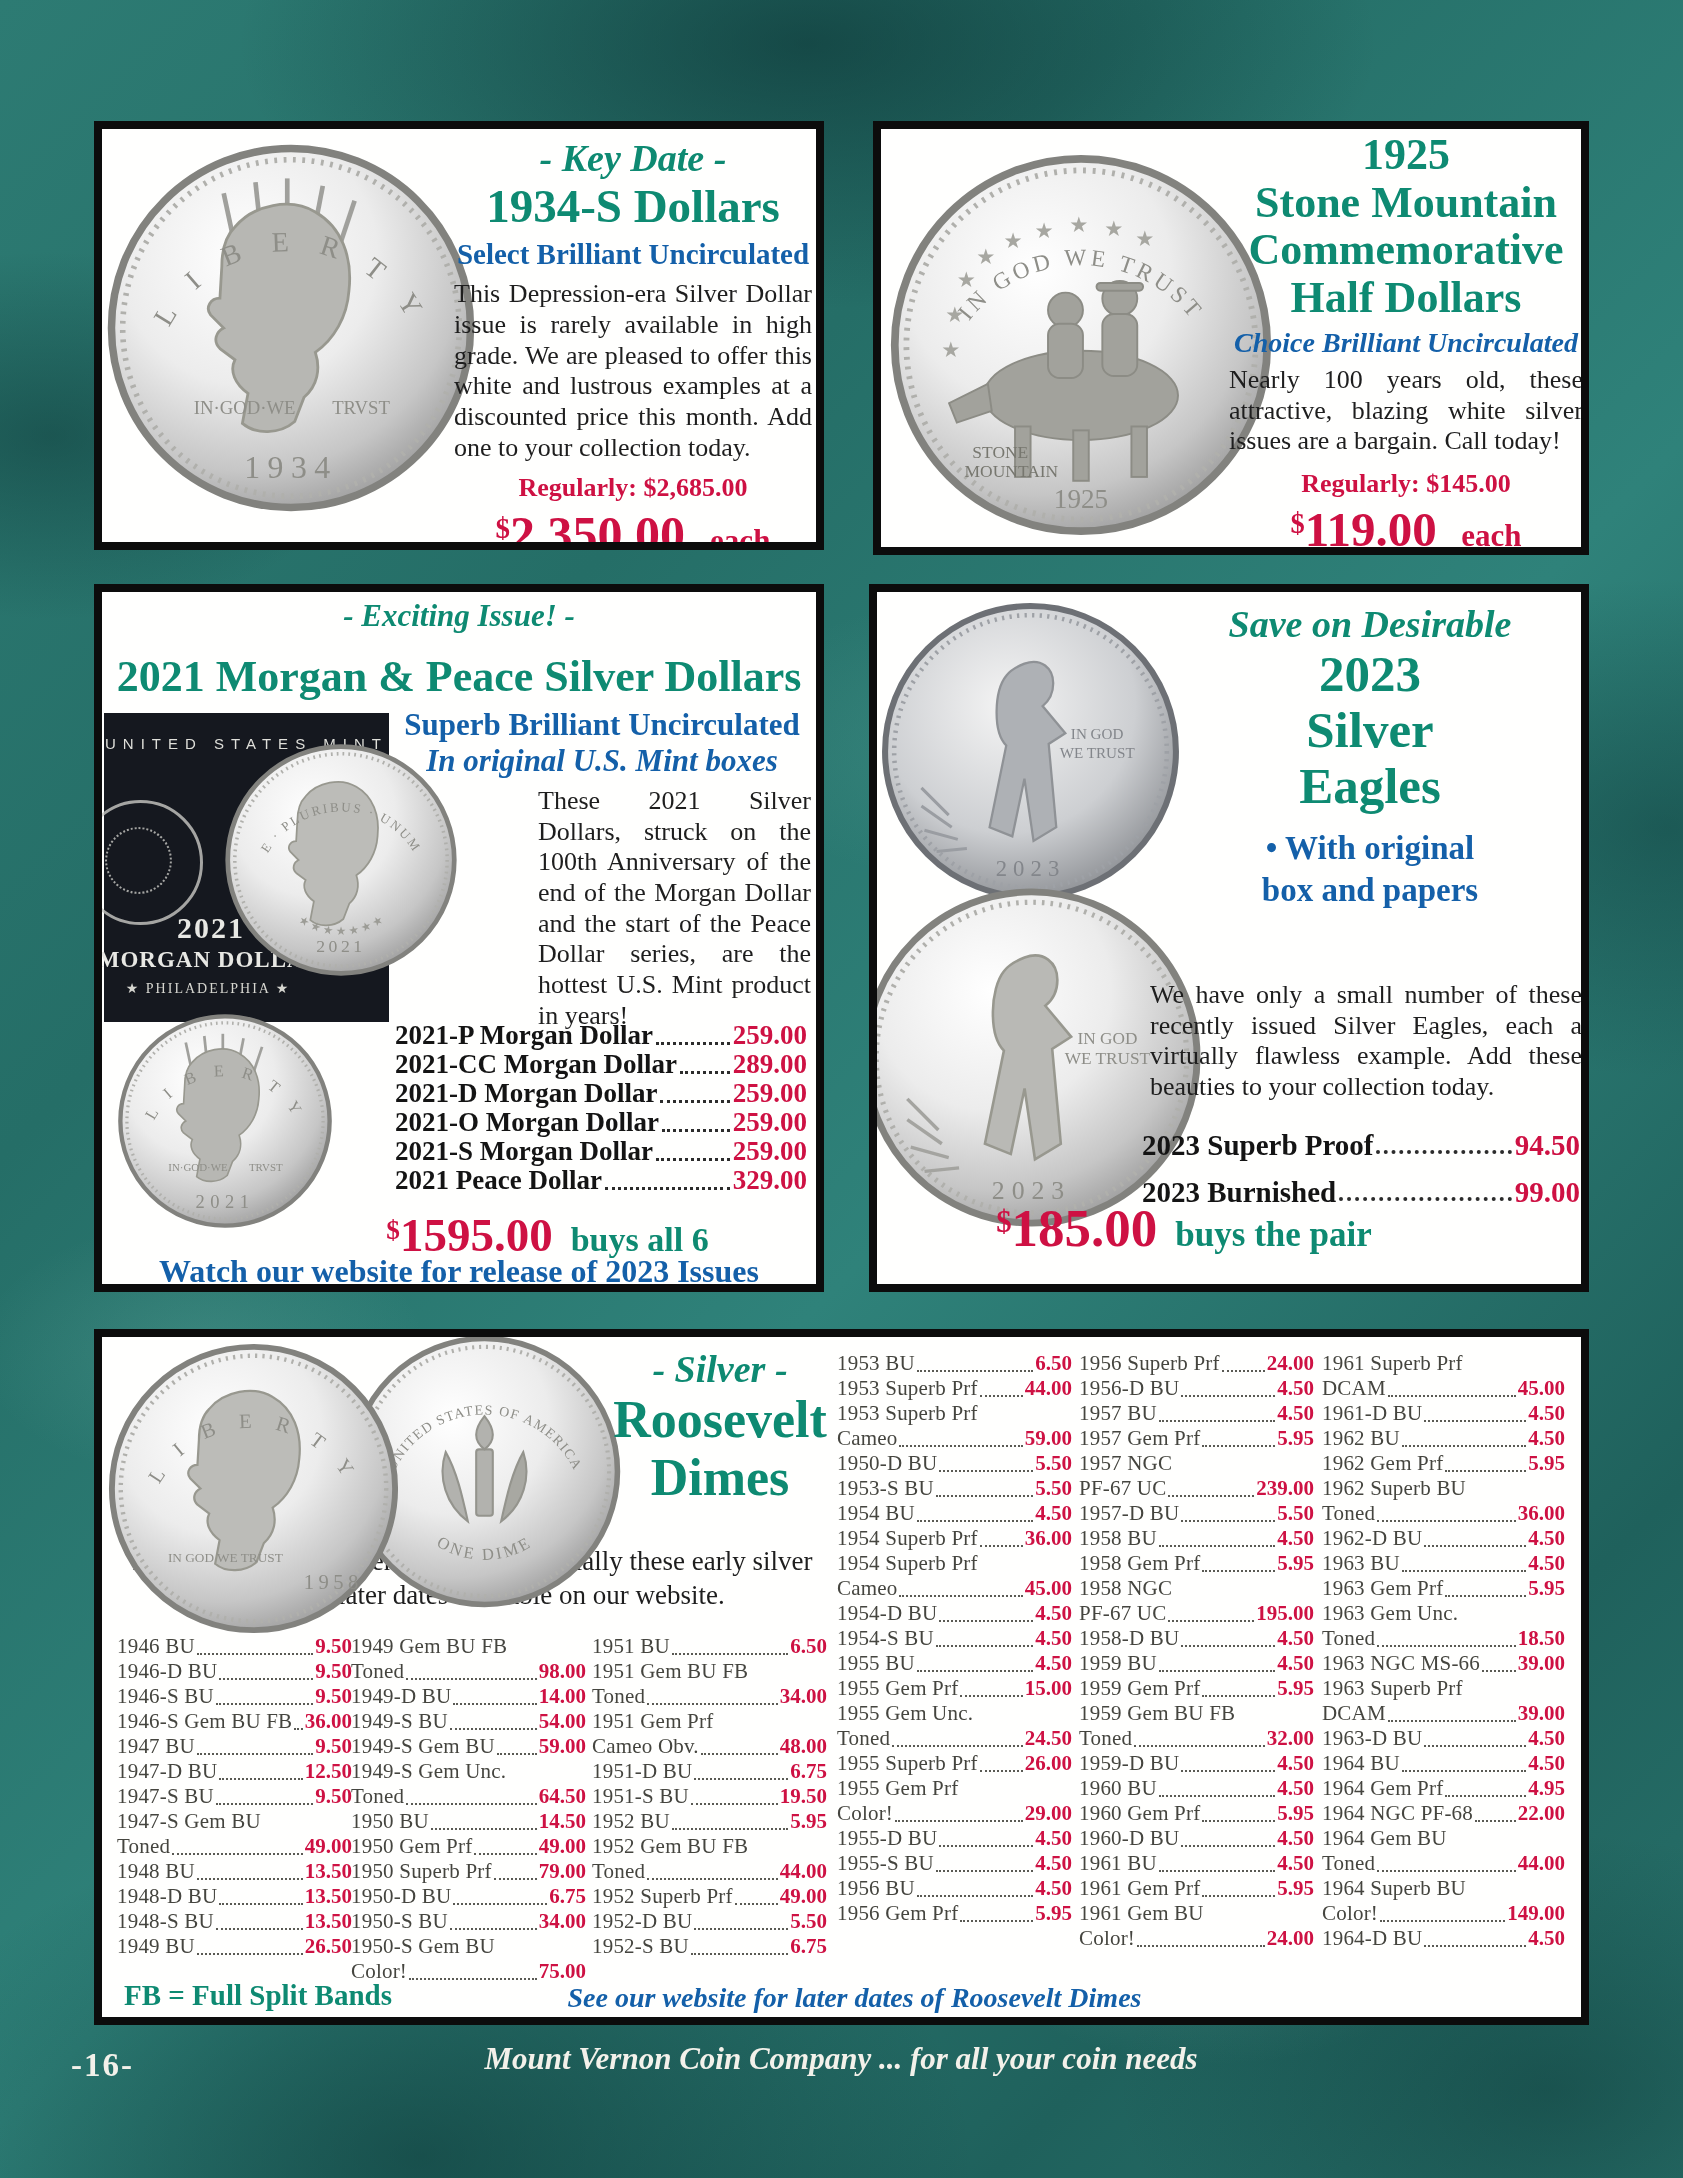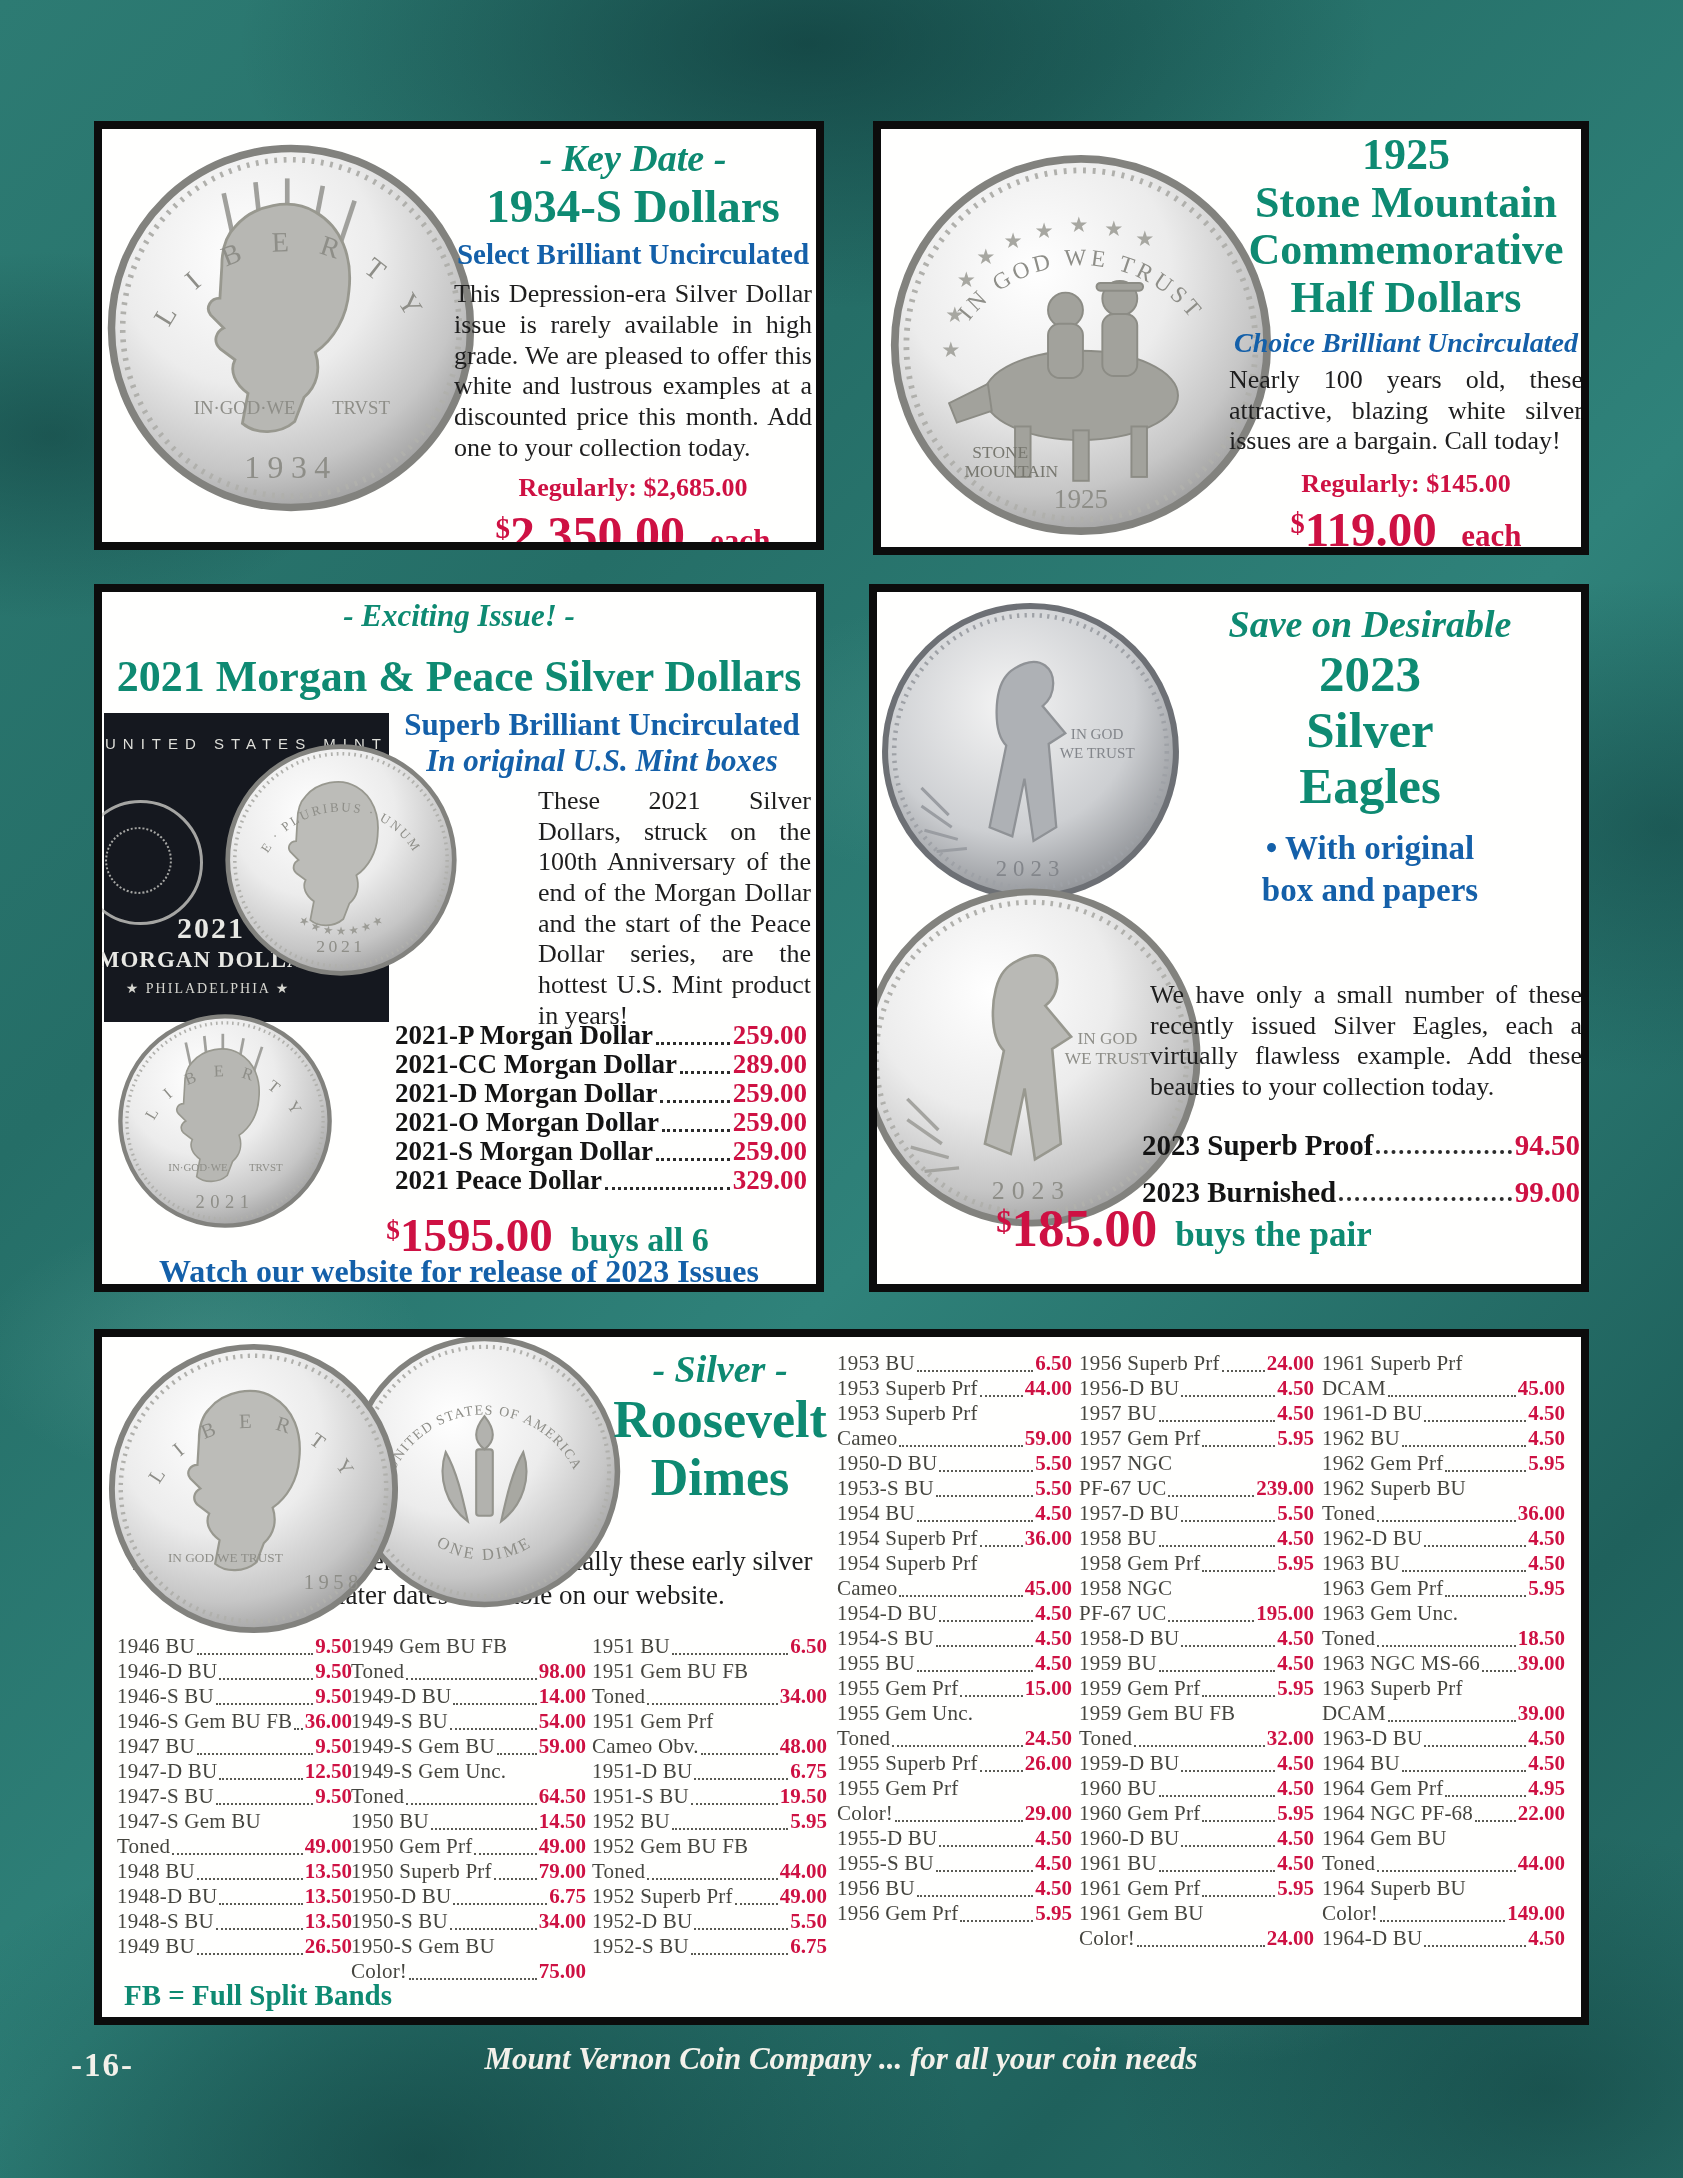--- a/index.html
+++ b/index.html
@@ -975,19 +975,20 @@
           <span class="price">149.00</span>
         </div>
         <div class="prow dime-row">
           <span class="lbl">1964-D BU</span>
           <span class="dots"></span>
           <span class="price">4.50</span>
         </div>
       </div>
 
     <div class="fb-note">FB = Full Split Bands</div>
+    <div class="see-note">See our website for later dates of Roosevelt Dimes</div>
   </div>
 
   <div class="page-num">-16-</div>
   <div class="footer-line">Mount Vernon Coin Company ... for all your coin needs</div>
 
 </div>
 
 
 </body></html>

